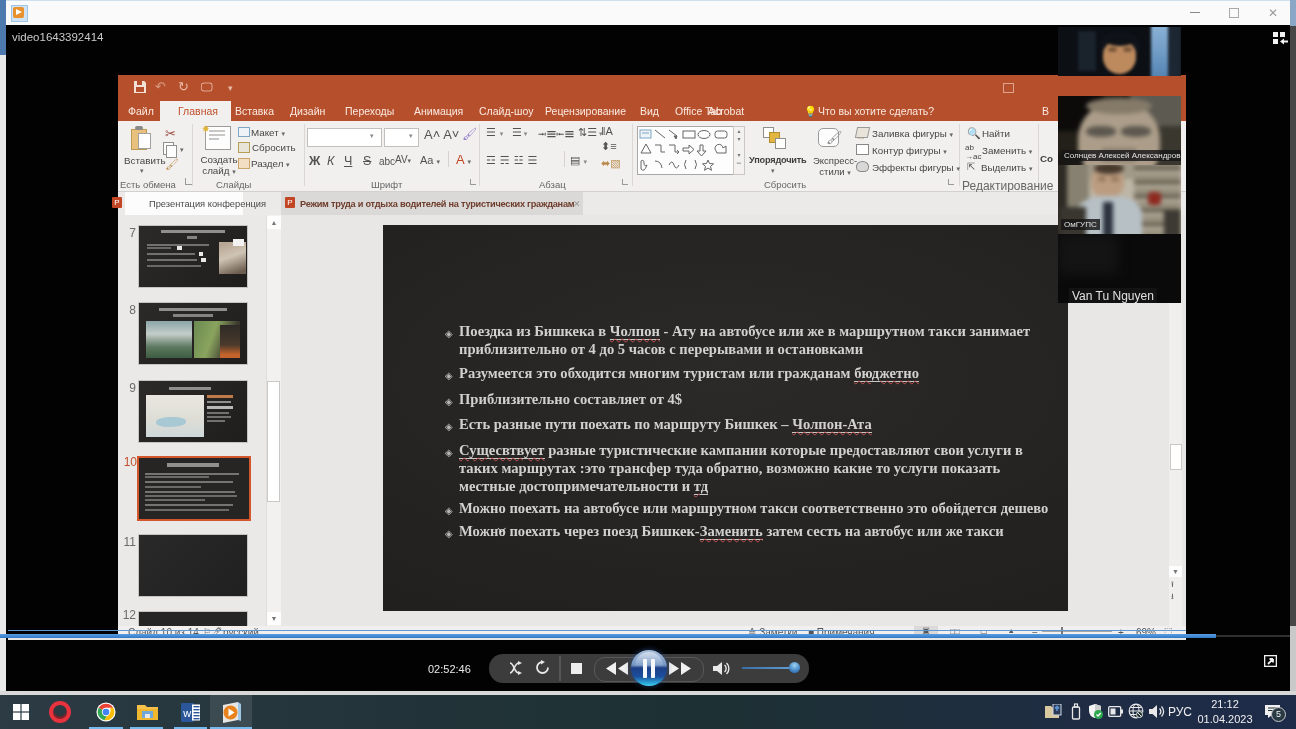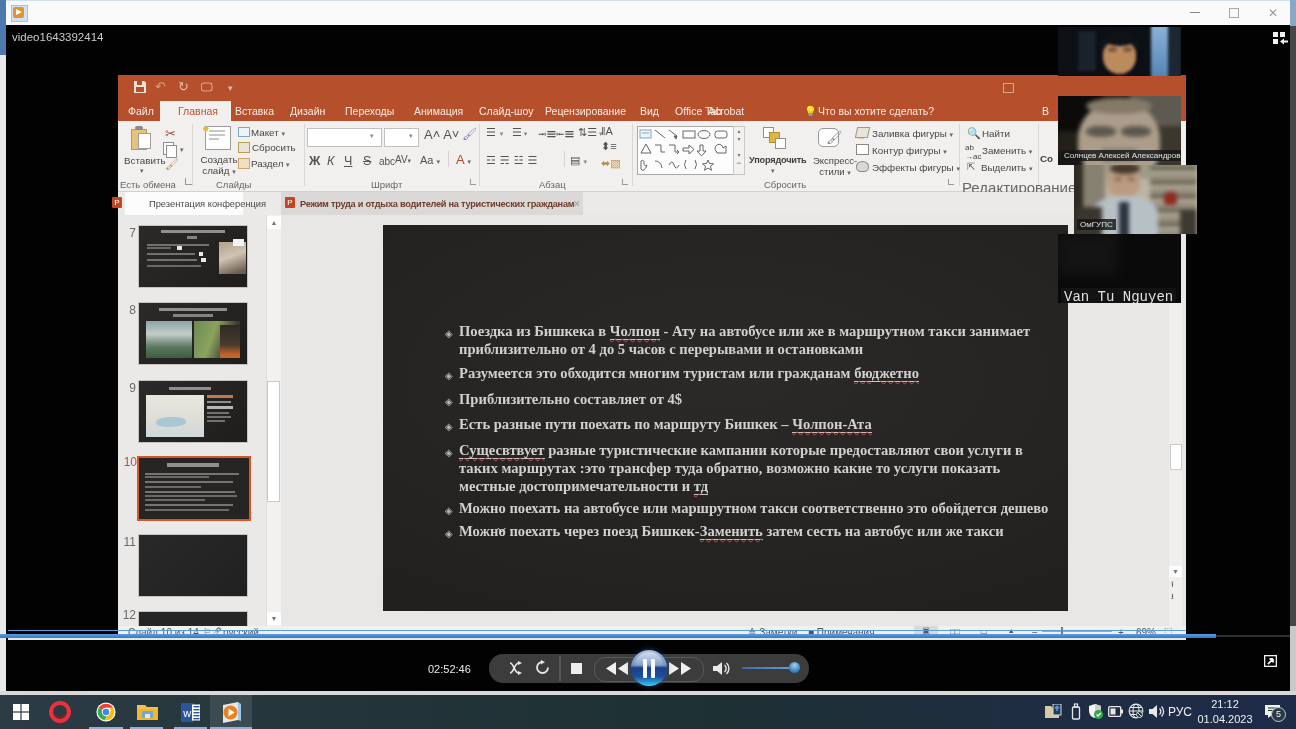--- a/index.html
+++ b/index.html
@@ -191,21 +191,21 @@
 <div class="abs" style="left:754px;top:41px;">Эффекты фигуры <span style="font-size:7px;color:#666;">▾</span></div>
 <div class="abs" style="left:646px;top:58px;color:#666;font-size:9.5px;">Сбросить</div>
 <div class="abs" style="left:830px;top:58px;width:5px;height:5px;border:1px solid #999;border-top:none;border-right:none;"></div>
 
 <div class="abs" style="left:849px;top:6px;color:#3e6f9e;font-size:11px;">🔍</div>
 <div class="abs" style="left:864px;top:7px;">Найти</div>
 <div class="abs" style="left:847px;top:22px;font-size:8px;color:#444;">ab<br>→ac</div>
 <div class="abs" style="left:864px;top:24px;">Заменить <span style="font-size:7px;color:#666;">▾</span></div>
 <div class="abs" style="left:849px;top:40px;color:#555;font-size:10px;">⇱</div>
 <div class="abs" style="left:863px;top:41px;">Выделить <span style="font-size:7px;color:#666;">▾</span></div>
-<div class="abs" style="left:844px;top:58px;color:#666;font-size:15px;">Редактирование</div>
+<div class="abs" style="left:844px;top:58px;color:#666;font-size:12px;">Редактирование</div>
 
 <div class="abs" style="left:922px;top:32px;color:#3f3f3f;font-weight:bold;">Со</div>
 </div>
 
 <div class="abs" style="left:118px;top:192px;width:1068px;height:23px;background:#eceae8;"></div>
 <div class="abs" style="left:112px;top:197px;width:10px;height:11px;background:#c24524;border-radius:1px;color:#fff;font-size:8px;line-height:11px;text-align:center;">P</div>
 <div class="abs" style="left:125px;top:192px;width:118px;height:23px;background:#fcfcfc;"></div>
 <div class="abs" style="left:149px;top:199px;color:#4a4a4a;font-size:9.3px;">Презентация конференция</div>
 <div class="abs" style="left:281px;top:192px;width:302px;height:23px;background:#dbd9d8;"></div>
 <div class="abs" style="left:285px;top:197px;width:10px;height:11px;background:#c24524;border-radius:1px;color:#fff;font-size:8px;line-height:11px;text-align:center;">P</div>
@@ -342,42 +342,42 @@
   <div class="abs" style="left:25px;top:11px;width:82px;height:80px;background:#ab9d89;border-radius:46% 46% 42% 42%;"></div>
   <div class="abs" style="left:33px;top:7px;width:66px;height:16px;background:#857a68;border-radius:50%;"></div>
   <div class="abs" style="left:33px;top:35px;width:30px;height:11px;background:#5d584f;border-radius:45%;"></div>
   <div class="abs" style="left:68px;top:35px;width:30px;height:11px;background:#5d584f;border-radius:45%;"></div>
   <div class="abs" style="left:49px;top:57px;width:34px;height:14px;background:#8d8070;"></div>
   <div class="abs" style="left:0;top:63px;width:30px;height:16px;background:#191714;"></div>
  </div>
  <div class="abs" style="left:3px;top:54px;background:rgba(22,22,22,.82);color:#e2e2e2;font-size:8px;padding:1px 3px;white-space:nowrap;">Солнцев Алексей Александрович</div>
 </div>
 
-<div class="abs" style="left:1058px;top:165px;width:123px;height:69px;background:#bdb6a6;overflow:hidden;margin-left:16px;">
+<div class="abs" style="left:1058px;top:165px;width:123px;height:69px;background:#bdb6a6;overflow:hidden;">
  <div style="position:absolute;left:-4px;top:-4px;width:131px;height:77px;filter:blur(1.9px);">
   <div class="abs" style="left:0;top:0;width:14px;height:77px;background:#2e2a24;"></div>
   <div class="abs" style="left:13px;top:0;width:22px;height:46px;background:#878171;"></div>
   <div class="abs" style="left:34px;top:0;width:50px;height:18px;background:#a29a89;"></div>
   <div class="abs" style="left:80px;top:0;width:47px;height:77px;background:repeating-linear-gradient(180deg,#958d7c 0 6px,#5d5749 6px 9px,#aaa291 9px 14px);"></div>
   <div class="abs" style="left:94px;top:31px;width:13px;height:13px;background:#8e2a20;border-radius:30%;"></div>
   <div class="abs" style="left:110px;top:49px;width:17px;height:28px;background:#3d3a33;"></div>
   <div class="abs" style="left:37px;top:6px;width:33px;height:32px;background:#bb9c80;border-radius:44% 44% 50% 50%;"></div>
   <div class="abs" style="left:40px;top:2px;width:30px;height:11px;background:#46392c;border-radius:50%;"></div>
   <div class="abs" style="left:44px;top:16px;width:8px;height:4px;background:#8a6c50;border-radius:50%;"></div>
   <div class="abs" style="left:57px;top:16px;width:8px;height:4px;background:#8a6c50;border-radius:50%;"></div>
   <div class="abs" style="left:22px;top:35px;width:66px;height:42px;background:#b6c0c5;border-radius:42% 42% 0 0;"></div>
   <div class="abs" style="left:49px;top:41px;width:10px;height:36px;background:#2c333e;"></div>
   <div class="abs" style="left:6px;top:46px;width:26px;height:31px;background:#39362f;"></div>
  </div>
  <div class="abs" style="left:3px;top:54px;background:rgba(22,22,22,.82);color:#e2e2e2;font-size:8px;padding:1px 3px;">ОмГУПС</div>
 </div>
 
 <div class="abs" style="left:1058px;top:234px;width:123px;height:69px;background:#0a0a0a;overflow:hidden;">
  <div class="abs" style="left:0;top:0;width:60px;height:40px;background:#141414;filter:blur(6px);"></div>
- <div class="abs" style="left:3px;top:54px;background:rgba(22,22,22,.82);color:#e2e2e2;font-size:14px;padding:1px 3px;font-family:Liberation Mono, monospace;">Van Tu Nguyen</div>
+ <div class="abs" style="left:11px;top:54px;background:rgba(22,22,22,.82);color:#e2e2e2;font-size:12px;padding:1px 3px;">Van Tu Nguyen</div>
 </div>
 </div>
 </div>
 
 <div class="abs" style="left:8px;top:630px;width:1178px;height:1px;background:#5b9bd5;"></div>
 <div class="abs" style="left:0;top:634px;width:1216px;height:4px;background:linear-gradient(180deg,#5b9de0,#2f79c8);"></div>
 <div class="abs" style="left:1216px;top:635px;width:74px;height:2px;background:#30302f;"></div>
 <div class="abs" style="left:8px;top:638px;width:1178px;height:2px;background:#e7e5e3;"></div>
 
 <div id="player">

